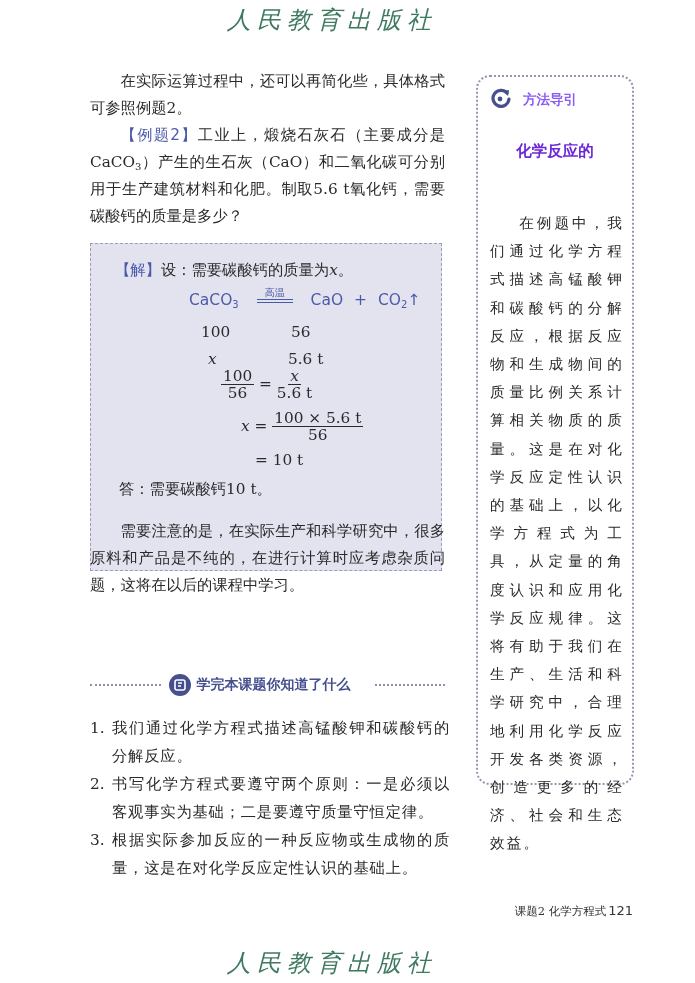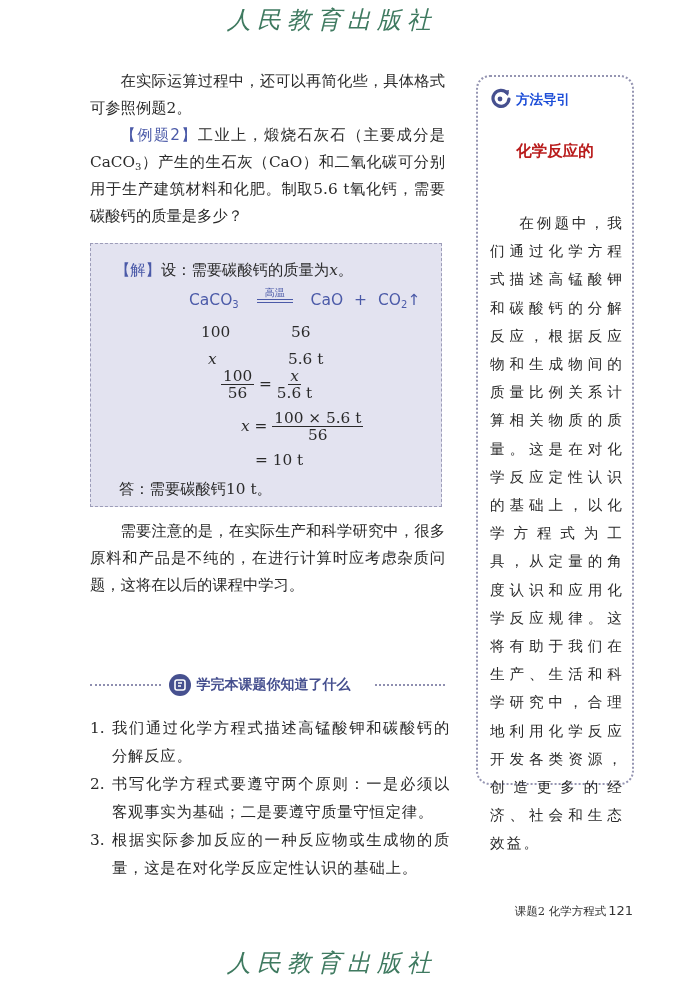--- a/index.html
+++ b/index.html
@@ -14,21 +14,21 @@
   .publisher.top { top: 4px; }
   .publisher.bottom { top: 947px; }
 
   .main { position: absolute; left: 90px; top: 68px; width: 355px; }
   .para { font-size: 15.3px; line-height: 27px; text-align: justify; }
   .indent { text-indent: 2em; }
   .accent { color: #4b5aa8; font-family: "DejaVu Sans", sans-serif; }
   sub { font-size: 10px; vertical-align: -3px; line-height: 0; }
 
   .solution {
-    position: absolute; left: 90px; top: 243px; width: 352px; height: 264px;
+    position: absolute; left: 90px; top: 243px; width: 352px; height: 328px;
     background: #e3e3f0; border: 1.5px dashed #9c9cb8;
   }
   .sol-line { position: absolute; font-size: 15.3px; white-space: nowrap; }
   .eq { position: absolute; left: 98px; top: 47px; font-family: "DejaVu Sans", sans-serif;
         color: #4b5aa8; font-size: 15.5px; white-space: nowrap; }
   .cond { display: inline-block; position: relative; width: 36px; margin: 0 13px; vertical-align: middle; text-align: center; }
   .cond .lbl { display: block; font-size: 10px; line-height: 12px; margin-top: -12px; }
   .cond .bars { display: block; border-top: 1.5px solid #4b5aa8; border-bottom: 1.5px solid #4b5aa8; height: 4px; }
   .frac { display: inline-flex; flex-direction: column; align-items: center; vertical-align: middle; }
   .frac .num { border-bottom: 1px solid #2a2a2a; padding: 0 2px; line-height: 16px; }
@@ -48,22 +48,22 @@
   .li .t { flex: 1; text-align: justify; letter-spacing: 0.8px; }
 
   .footer { position: absolute; right: 62px; top: 903px; font-size: 11.5px; color: #333; white-space: nowrap; }
   .footer .pg { font-family: "DejaVu Sans", sans-serif; font-size: 13px; margin-left: 2px; }
 
   .sidebar {
     position: absolute; left: 476px; top: 75px; width: 158px; height: 710px;
     border: 2px dotted #9595b2; border-radius: 14px; background: #fff;
   }
   .sb-head { position: absolute; left: 12px; top: 10px; display: flex; align-items: center; }
-  .sb-label { font-family: "DejaVu Sans", sans-serif; color: #1d4ed8; font-weight: bold; font-size: 13.5px; margin-left: 4px; }
-  .sb-title { position: absolute; left: 0; width: 100%; top: 60px; text-align: center; font-size: 15.5px; font-weight: bold; line-height: 28px; color: #b91c1c; }
+  .sb-label { font-family: "DejaVu Sans", sans-serif; color: #8b5cf6; font-weight: bold; font-size: 13.5px; margin-left: 11px; }
+  .sb-title { position: absolute; left: 0; width: 100%; top: 60px; text-align: center; font-size: 15.5px; font-weight: bold; line-height: 28px; color: #6d28d9; }
   .sb-body { position: absolute; left: 12px; top: 132px; width: 134px; font-size: 14.6px; line-height: 28.2px; letter-spacing: 2.2px; text-align: justify; }
 </style>
 </head>
 <body>
 
 <div class="publisher top">人民教育出版社</div>
 
 <div class="main">
   <p class="para indent">在实际运算过程中，还可以再简化些，具体格式可参照例题2。</p>
   <p class="para indent">

